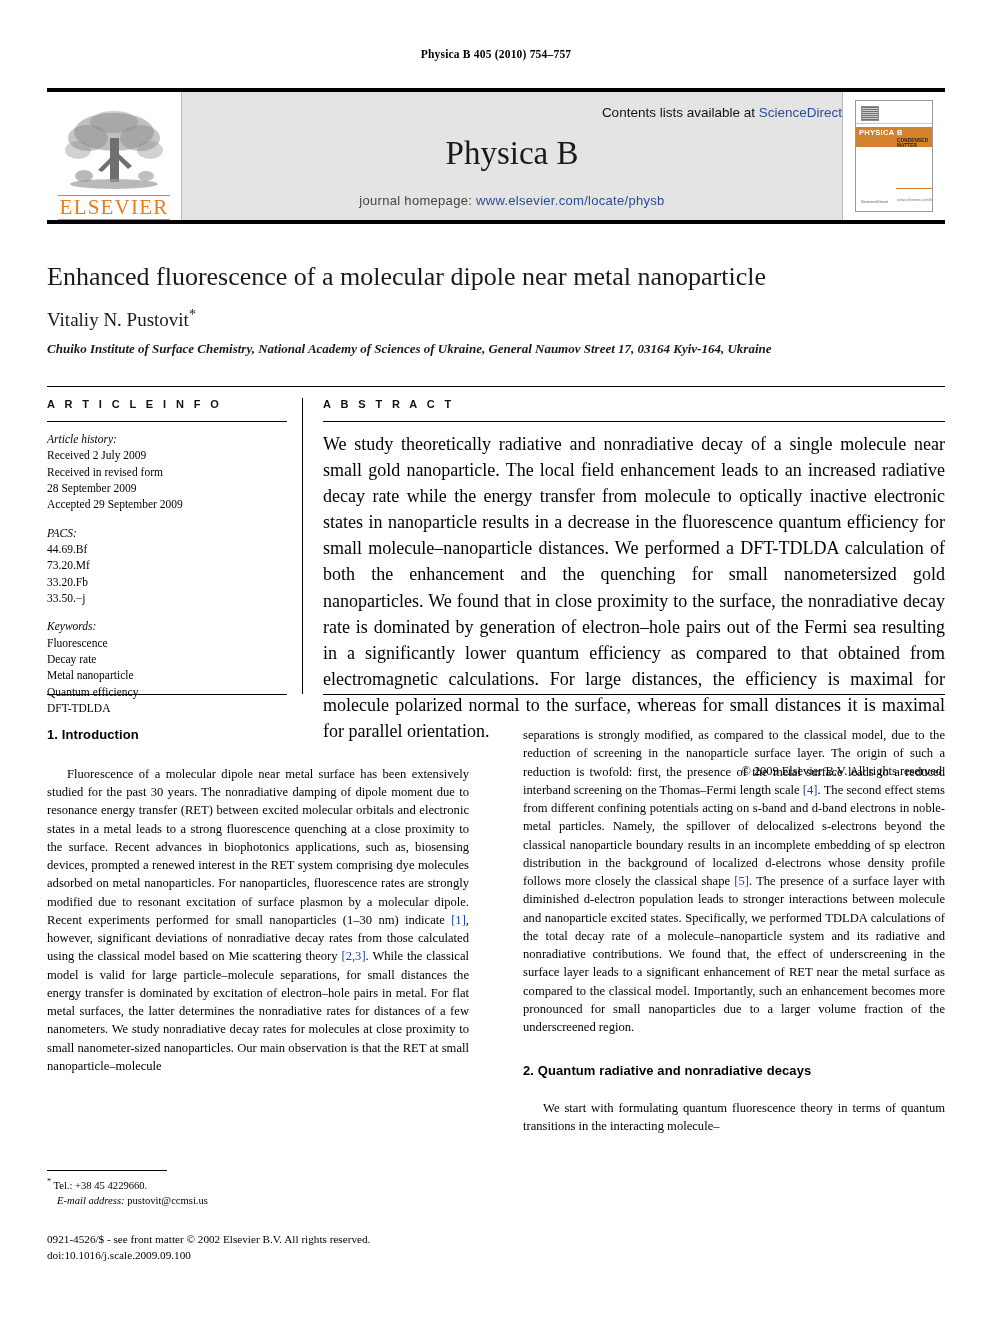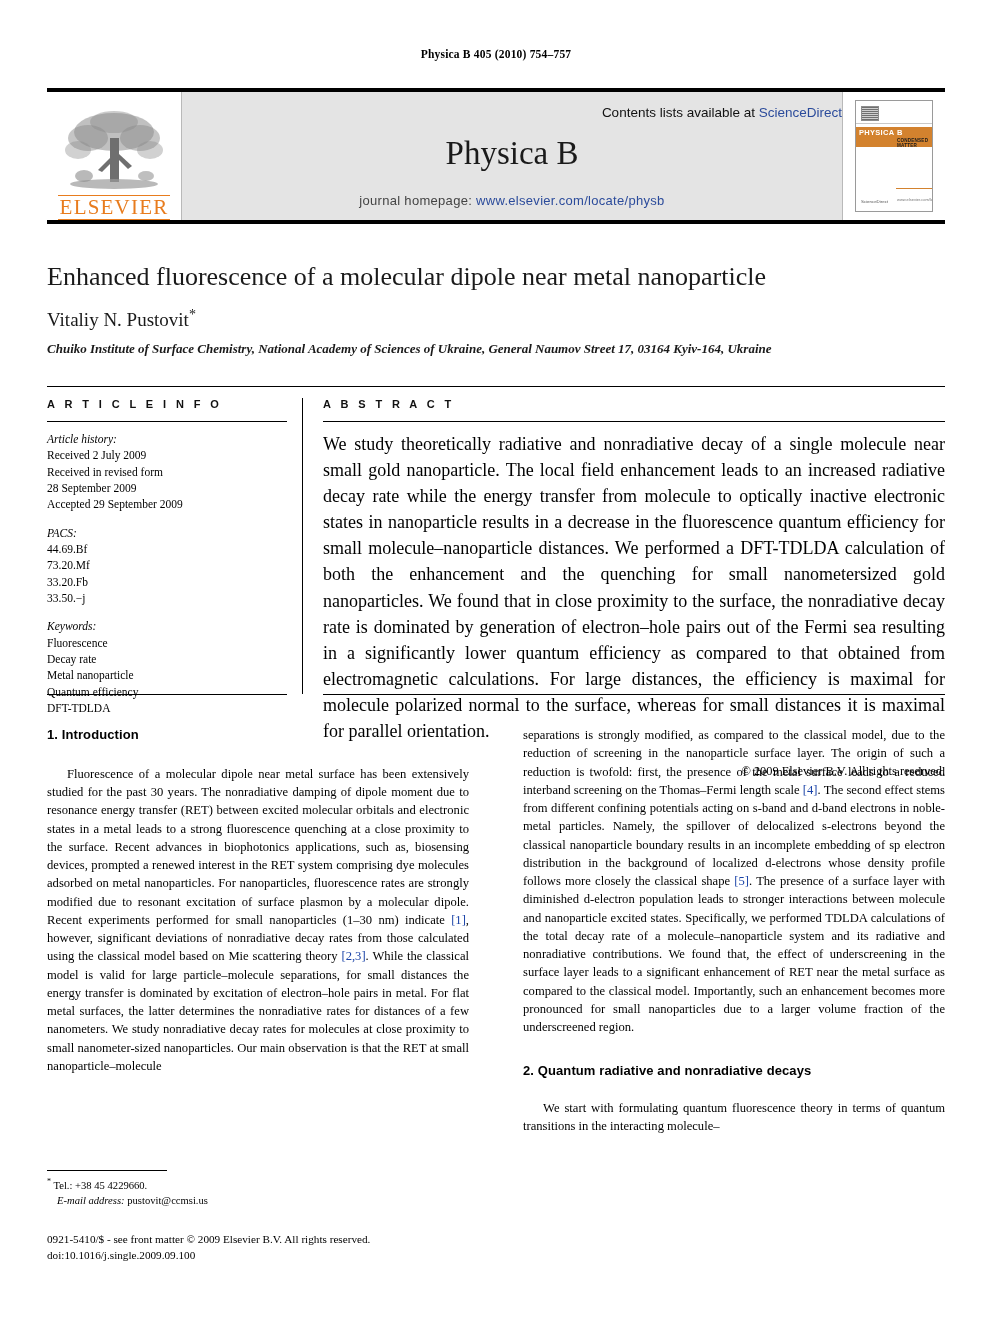--- a/index.html
+++ b/index.html
@@ -469,17 +469,17 @@
       <span class="star">*</span>
       <span>Tel.: +38 45 4229660.</span>
     </div>
     <div style="padding-left:10px">
       <span class="it">E-mail address:</span>
       <span>pustovit@ccmsi.us</span>
     </div>
   </div>
 
   <div class="imprint">
-    <div>0921-5410/$ - see front matter © 2009 Elsevier B.V. All rights reserved.</div>
-    <div>doi:10.1016/j.single.2009.09.100</div>
+    <div>0921-4526/$ - see front matter © 2002 Elsevier B.V. All rights reserved.</div>
+    <div>doi:10.1016/j.scale.2009.09.100</div>
   </div>
 
 </div>
 
 </body></html>

